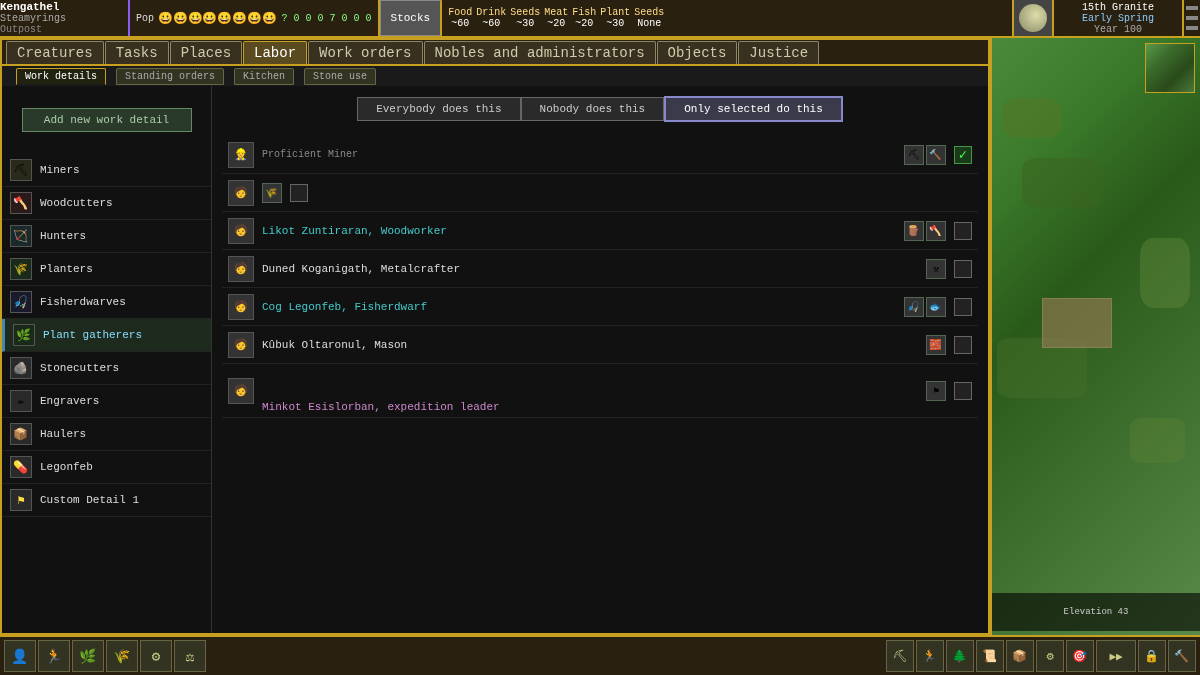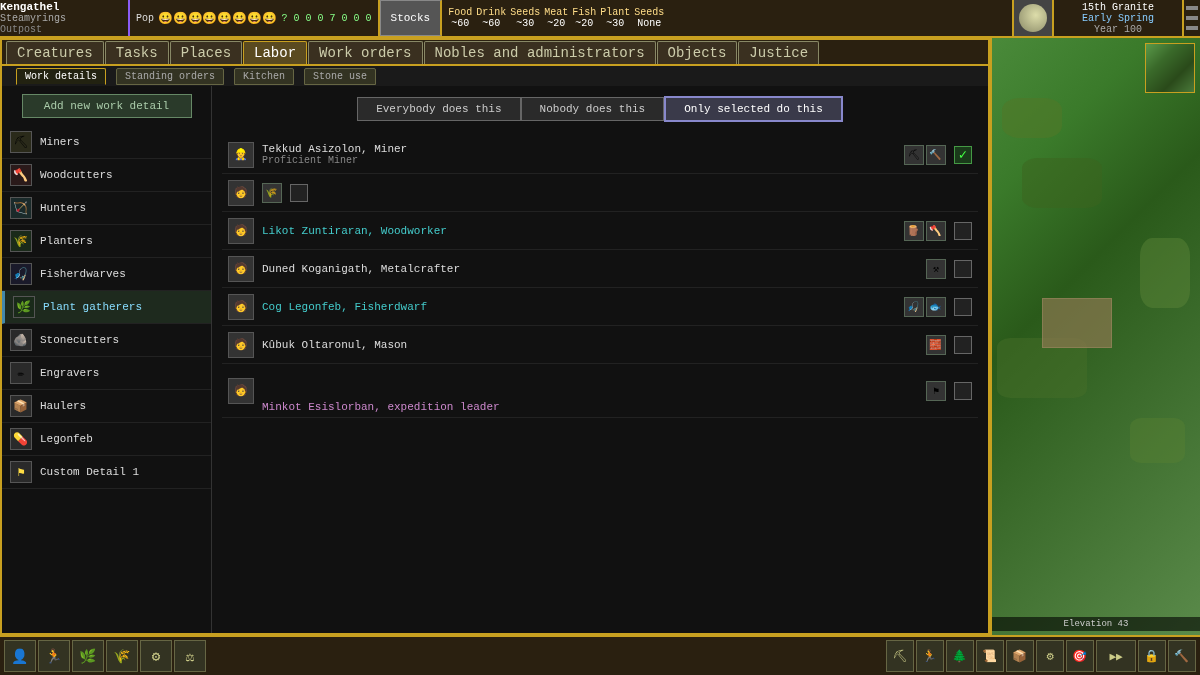--- a/index.html
+++ b/index.html
@@ -367,21 +367,21 @@
     <div style="width:12px;height:4px;background:#888888;cursor:pointer;"></div>
   </div>
 </div>
 
 <div style="position:absolute;top:38px;right:0;width:210px;bottom:40px;overflow:hidden;border-left:2px solid #c8a020;">
   <div style="width:100%;height:100%;background:linear-gradient(135deg,#4a8a3a 0%,#3a7a2a 20%,#2a5a1a 40%,#3a6a2a 60%,#4a7a3a 80%,#5a8a4a 100%);position:relative;">
 
     <div style="position:absolute;top:5px;right:5px;width:50px;height:50px;background:rgba(0,0,0,0.3);border:1px solid #c8a020;">
       <div style="width:100%;height:100%;background:linear-gradient(135deg,#5a9a4a,#3a6a2a,#2a4a1a,#4a7a3a);"></div>
     </div>
-    <div style="position:absolute;bottom:4px;left:0;right:0;text-align:center;font-size:9px;color:#cccccc;background:rgba(0,0,0,0.6);padding:2px;">Elevation 43</div>
+    <div style="position:absolute;bottom:4px;left:0;right:0;text-align:center;font-size:9px;color:#cccccc;background:rgba(0,0,0,0.6);padding:14px;">Elevation 43</div>
 
     <div style="position:absolute;top:60px;left:10px;width:60px;height:40px;background:rgba(80,120,40,0.6);border-radius:30%;"></div>
     <div style="position:absolute;top:120px;left:30px;width:80px;height:50px;background:rgba(60,100,30,0.5);border-radius:20%;"></div>
     <div style="position:absolute;top:200px;right:10px;width:50px;height:70px;background:rgba(100,140,60,0.4);border-radius:25%;"></div>
     <div style="position:absolute;top:300px;left:5px;width:90px;height:60px;background:rgba(70,110,40,0.5);border-radius:15%;"></div>
     <div style="position:absolute;top:380px;right:15px;width:55px;height:45px;background:rgba(90,130,50,0.4);border-radius:20%;"></div>
 
     <div style="position:absolute;top:260px;left:50px;width:70px;height:50px;background:rgba(140,120,80,0.7);border:1px solid rgba(160,140,100,0.5);"></div>
   </div>
 </div>
@@ -400,21 +400,21 @@
   </div>
 
   <div id="sub-tabs" style="position:absolute;top:26px;left:0;height:20px;display:flex;align-items:center;padding-left:6px;gap:10px;z-index:20;margin-left:8px;">
     <div class="sub-tab active"><span>Work details</span></div>
     <div class="sub-tab"><span>Standing orders</span></div>
     <div class="sub-tab"><span>Kitchen</span></div>
     <div class="sub-tab"><span>Stone use</span></div>
   </div>
 
   <div id="sidebar" style="position:absolute;top:46px;left:0;width:210px;bottom:0;background:#111111;border-right:1px solid #333333;overflow-y:auto;">
-    <button id="add-detail-btn" style="display:block;width:170px;margin:8px auto;padding:5px 8px;background:#2a3a2a;border:1px solid #668866;color:#aaccaa;font-size:11px;cursor:pointer;text-align:center;font-family:'Courier New',monospace;">Add new work detail</button>
+    <button id="add-detail-btn" style="display:block;width:170px;margin:22px auto;padding:5px 8px;background:#2a3a2a;border:1px solid #668866;color:#aaccaa;font-size:11px;cursor:pointer;text-align:center;font-family:'Courier New',monospace;">Add new work detail</button>
 
     <div class="sidebar-item">
       <div class="sidebar-icon" style="background:#2a2a1a;">⛏</div>
       <span class="sidebar-label">Miners</span>
     </div>
     <div class="sidebar-item">
       <div class="sidebar-icon" style="background:#2a1a1a;">🪓</div>
       <span class="sidebar-label">Woodcutters</span>
     </div>
     <div class="sidebar-item">
@@ -461,21 +461,20 @@
       <button class="filter-btn" style="padding:5px 18px;font-size:11px;cursor:pointer;border:1px solid #666666;color:#cccccc;font-family:'Courier New',monospace;background:#2a2a2a;">Everybody does this</button>
       <button class="filter-btn" style="padding:5px 18px;font-size:11px;cursor:pointer;border:1px solid #666666;color:#cccccc;font-family:'Courier New',monospace;background:#2a2a2a;">Nobody does this</button>
       <button class="filter-btn active" style="padding:5px 18px;font-size:11px;cursor:pointer;border:2px solid #8888cc;color:#ffffff;font-family:'Courier New',monospace;background:#3a3a4a;">Only selected do this</button>
     </div>
 
     <div id="workers-list" style="padding:4px 10px;">
 
       <div class="worker-row" style="display:flex;align-items:center;padding:4px 6px;border-bottom:1px solid #222222;gap:8px;min-height:38px;">
         <div class="worker-avatar" style="width:26px;height:26px;background:#333333;border:1px solid #555555;flex-shrink:0;display:flex;align-items:center;justify-content:center;font-size:11px;">👷</div>
         <div class="worker-name-area" style="flex:1;">
-          <div style="color:#dddddd;font-size:11px;cursor:pointer;">Tekkud Asizolon, Miner</div>
           <div style="color:#888888;font-size:10px;">Proficient Miner</div>
         </div>
         <div class="worker-icons" style="display:flex;gap:2px;">
           <div class="work-icon" style="width:20px;height:20px;background:#333333;border:1px solid #556655;display:flex;align-items:center;justify-content:center;font-size:10px;">⛏</div>
           <div class="work-icon" style="width:20px;height:20px;background:#333333;border:1px solid #556655;display:flex;align-items:center;justify-content:center;font-size:10px;">🔨</div>
         </div>
         <div class="worker-checkbox checked" style="width:18px;height:18px;border:1px solid #449944;background:#1a3a1a;display:flex;align-items:center;justify-content:center;cursor:pointer;">
           <span class="checkmark" style="color:#44ff44;font-size:14px;">✓</span>
         </div>
       </div>

